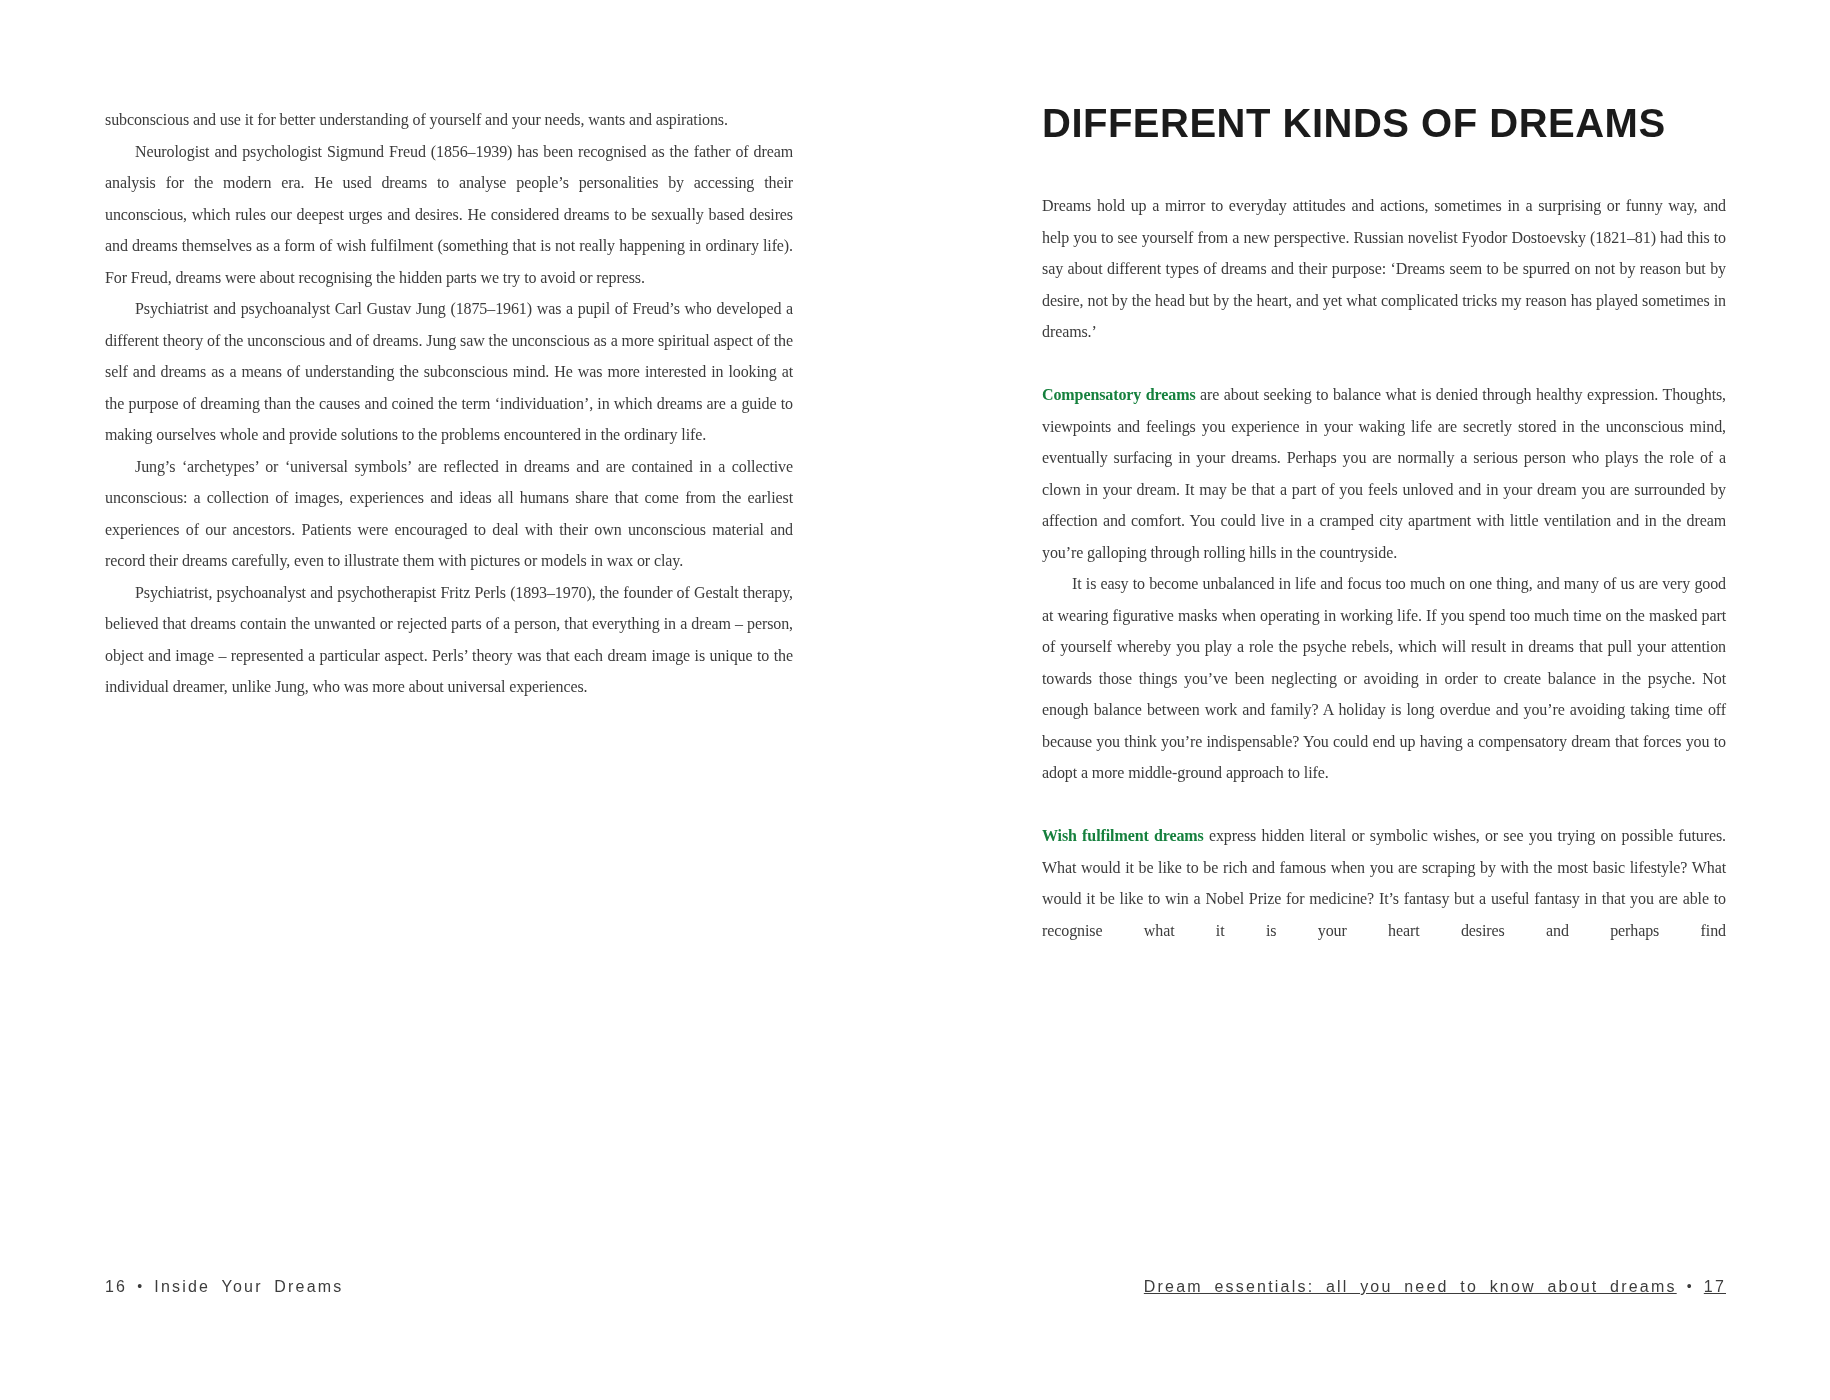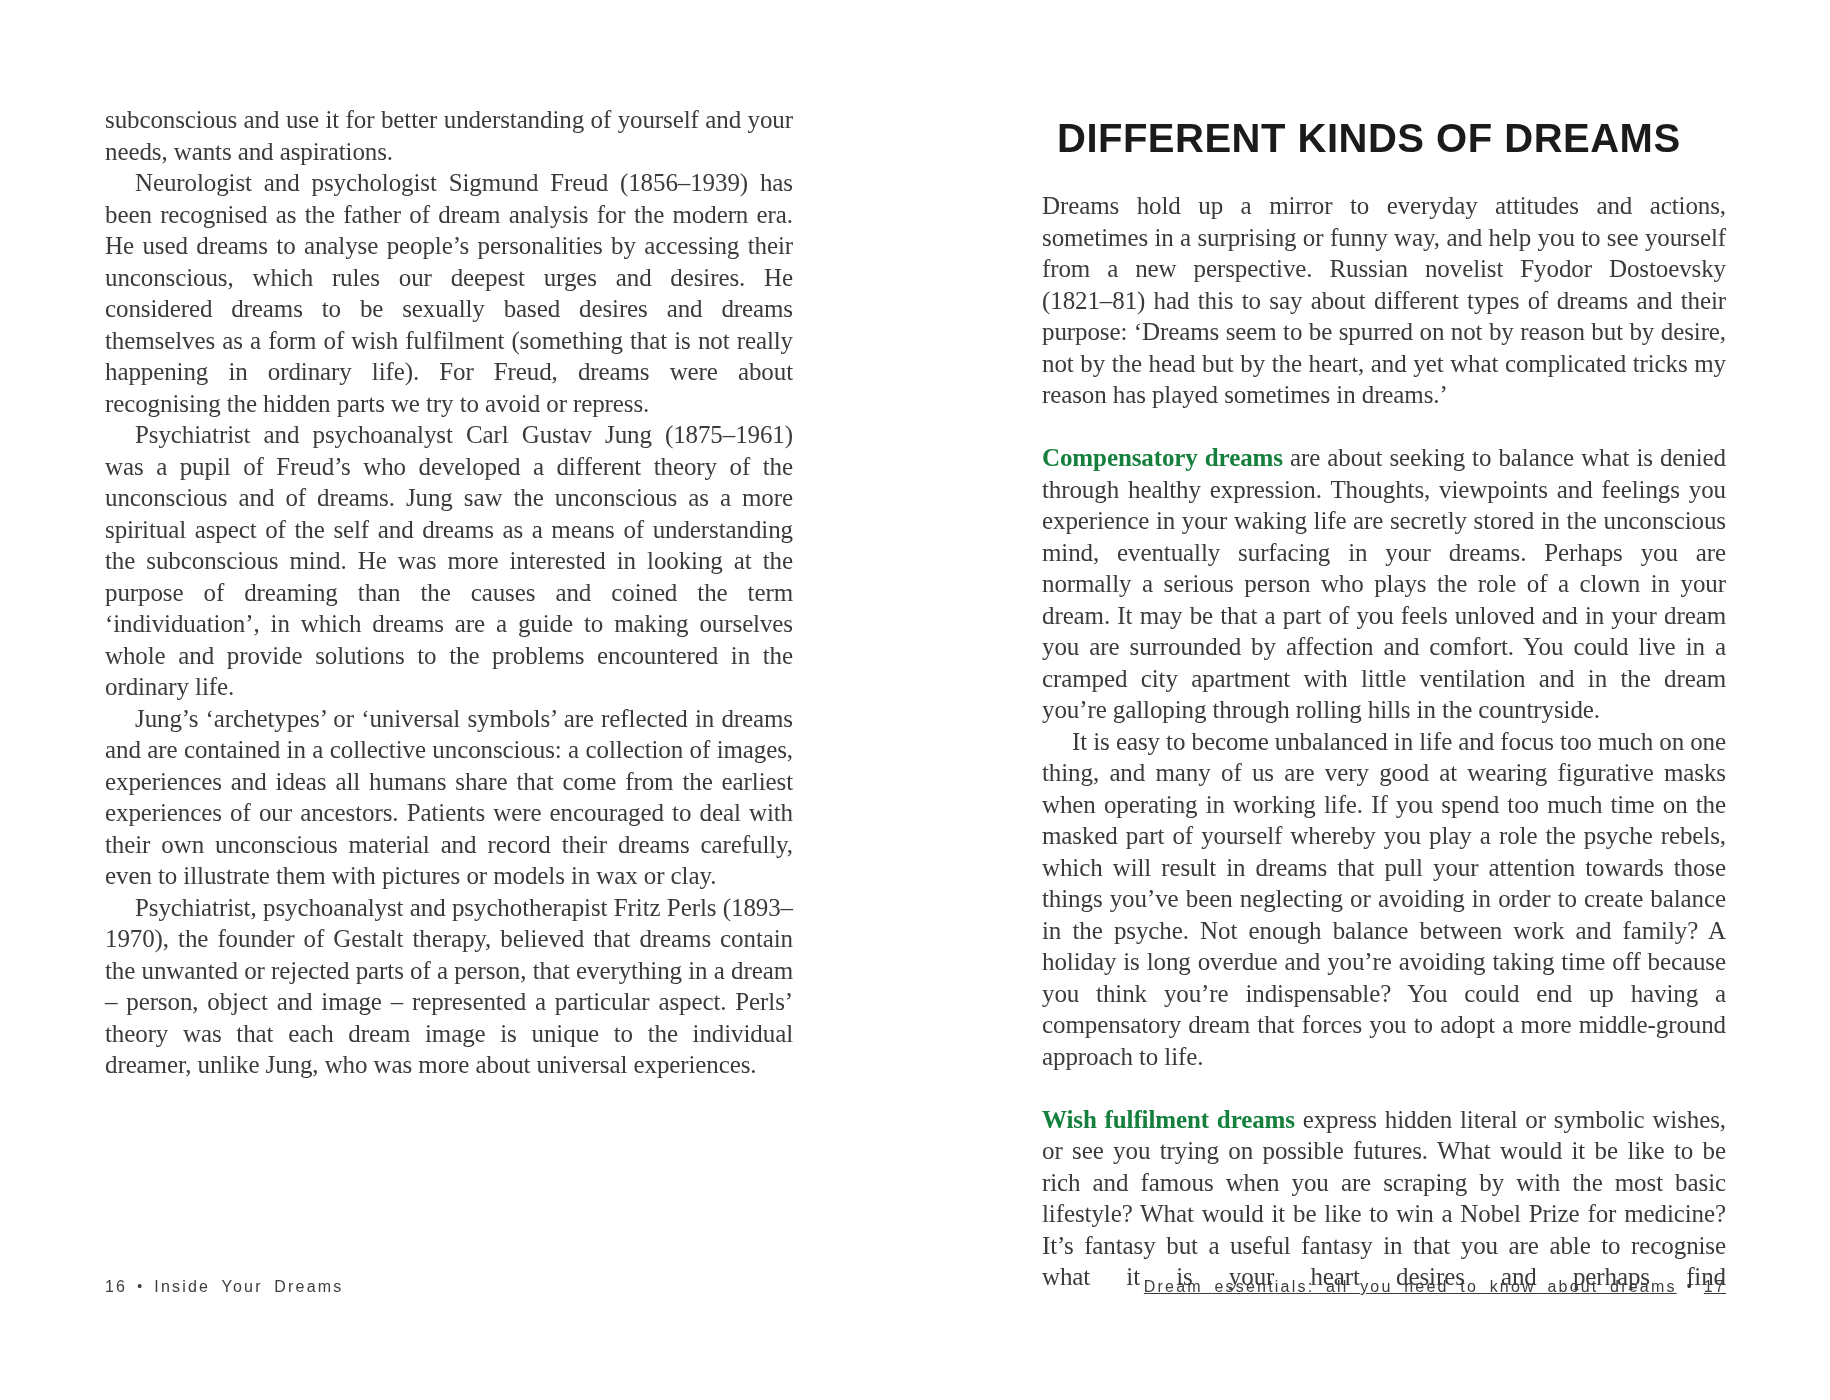--- a/index.html
+++ b/index.html
@@ -20,21 +20,21 @@
     top: 0;
     height: 100%;
   }
   .page-left  { left: 105px; width: 688px; }
   .page-right { left: 1042px; width: 684px; }
 
   .page-body {
     position: absolute;
     left: 0;
     right: 0;
-    font-size: 25px;
+    font-size: 16px;
     line-height: 31.5px;
     letter-spacing: -0.1px;
     color: #3b3b3b;
     text-align: justify;
     hyphens: none;
   }
   .page-left  .page-body { top: 104px; }
   .page-right .page-body { top: 190px; }
 
   .para {
@@ -47,21 +47,21 @@
 
   .lead {
     font-weight: bold;
     color: #15803d;
   }
 
   .heading {
     position: absolute;
     top: 100px;
     left: 0;
-    margin: 15px;
+    margin: 0;
     font-family: "Liberation Sans", sans-serif;
     font-weight: 700;
     font-size: 40px;
     line-height: 46px;
     letter-spacing: 0.5px;
     color: #1b1b1b;
     white-space: nowrap;
   }
 
   .page-footer {

